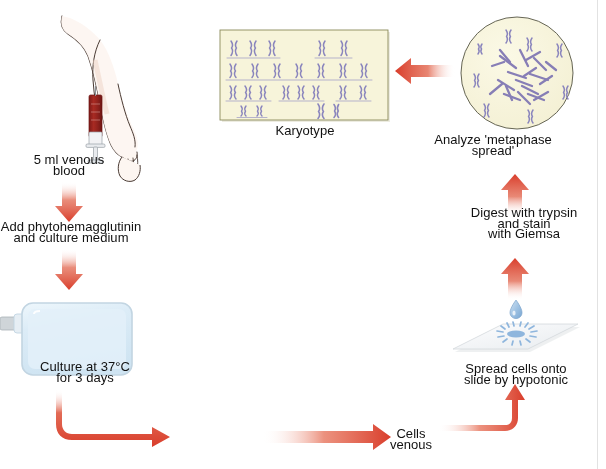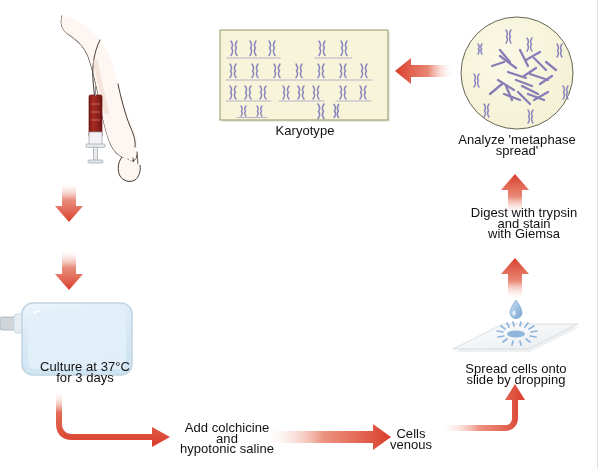--- a/index.html
+++ b/index.html
@@ -333,34 +333,36 @@
       </g>
       <path d="M516,300 C516,300 510,308 510,312.5 C510,316 512.7,318.5 516,318.5
                C519.3,318.5 522,316 522,312.5 C522,308 516,300 516,300 Z" fill="url(#dropGrad)" stroke="#7ba3cc" stroke-width="0.7"></path>
       <ellipse cx="514" cy="313" rx="1.6" ry="2.6" fill="#ffffff" opacity="0.75"></ellipse>
     </g>
 
   </svg>
 
   <div class="edge-line" style="left:597px;"></div>
 
-
+  <div class="lbl" style="left:14px; top:155px; width:110px;">5 ml venous
+blood</div>
+
+  <div class="lbl" style="left:0px; top:222px; width:142px;">Add phytohemagglutinin
+and culture medium</div>
 
   <div class="lbl" style="left:24px; top:362px; width:122px;">Culture at 37°C
 for 3 days</div>
 
-  <div class="lbl" style="left:172px; top:423px; width:110px;">Add colchicine and
-hypotonic saline</div>
 
   <div class="lbl" style="left:380px; top:429px; width:62px;">Cells venous</div>
 
   <div class="lbl" style="left:455px; top:364px; width:122px;">Spread cells onto
-slide by dropping</div>
+slide by hypotonic</div>
 
   <div class="lbl" style="left:468px; top:208px; width:112px;">Digest with trypsin
 and stain
 with Giemsa</div>
 
-  <div class="lbl" style="left:447px; top:135px; width:140px;text-align:center;">Analyze 'metaphase spread'</div>
+  <div class="lbl" style="left:423px; top:135px; width:140px;text-align:center;">Analyze 'metaphase spread'</div>
 
   <div class="lbl" style="left:250px; top:126px; width:110px;">Karyotype</div>
 
 </div>
 
 </body></html>

